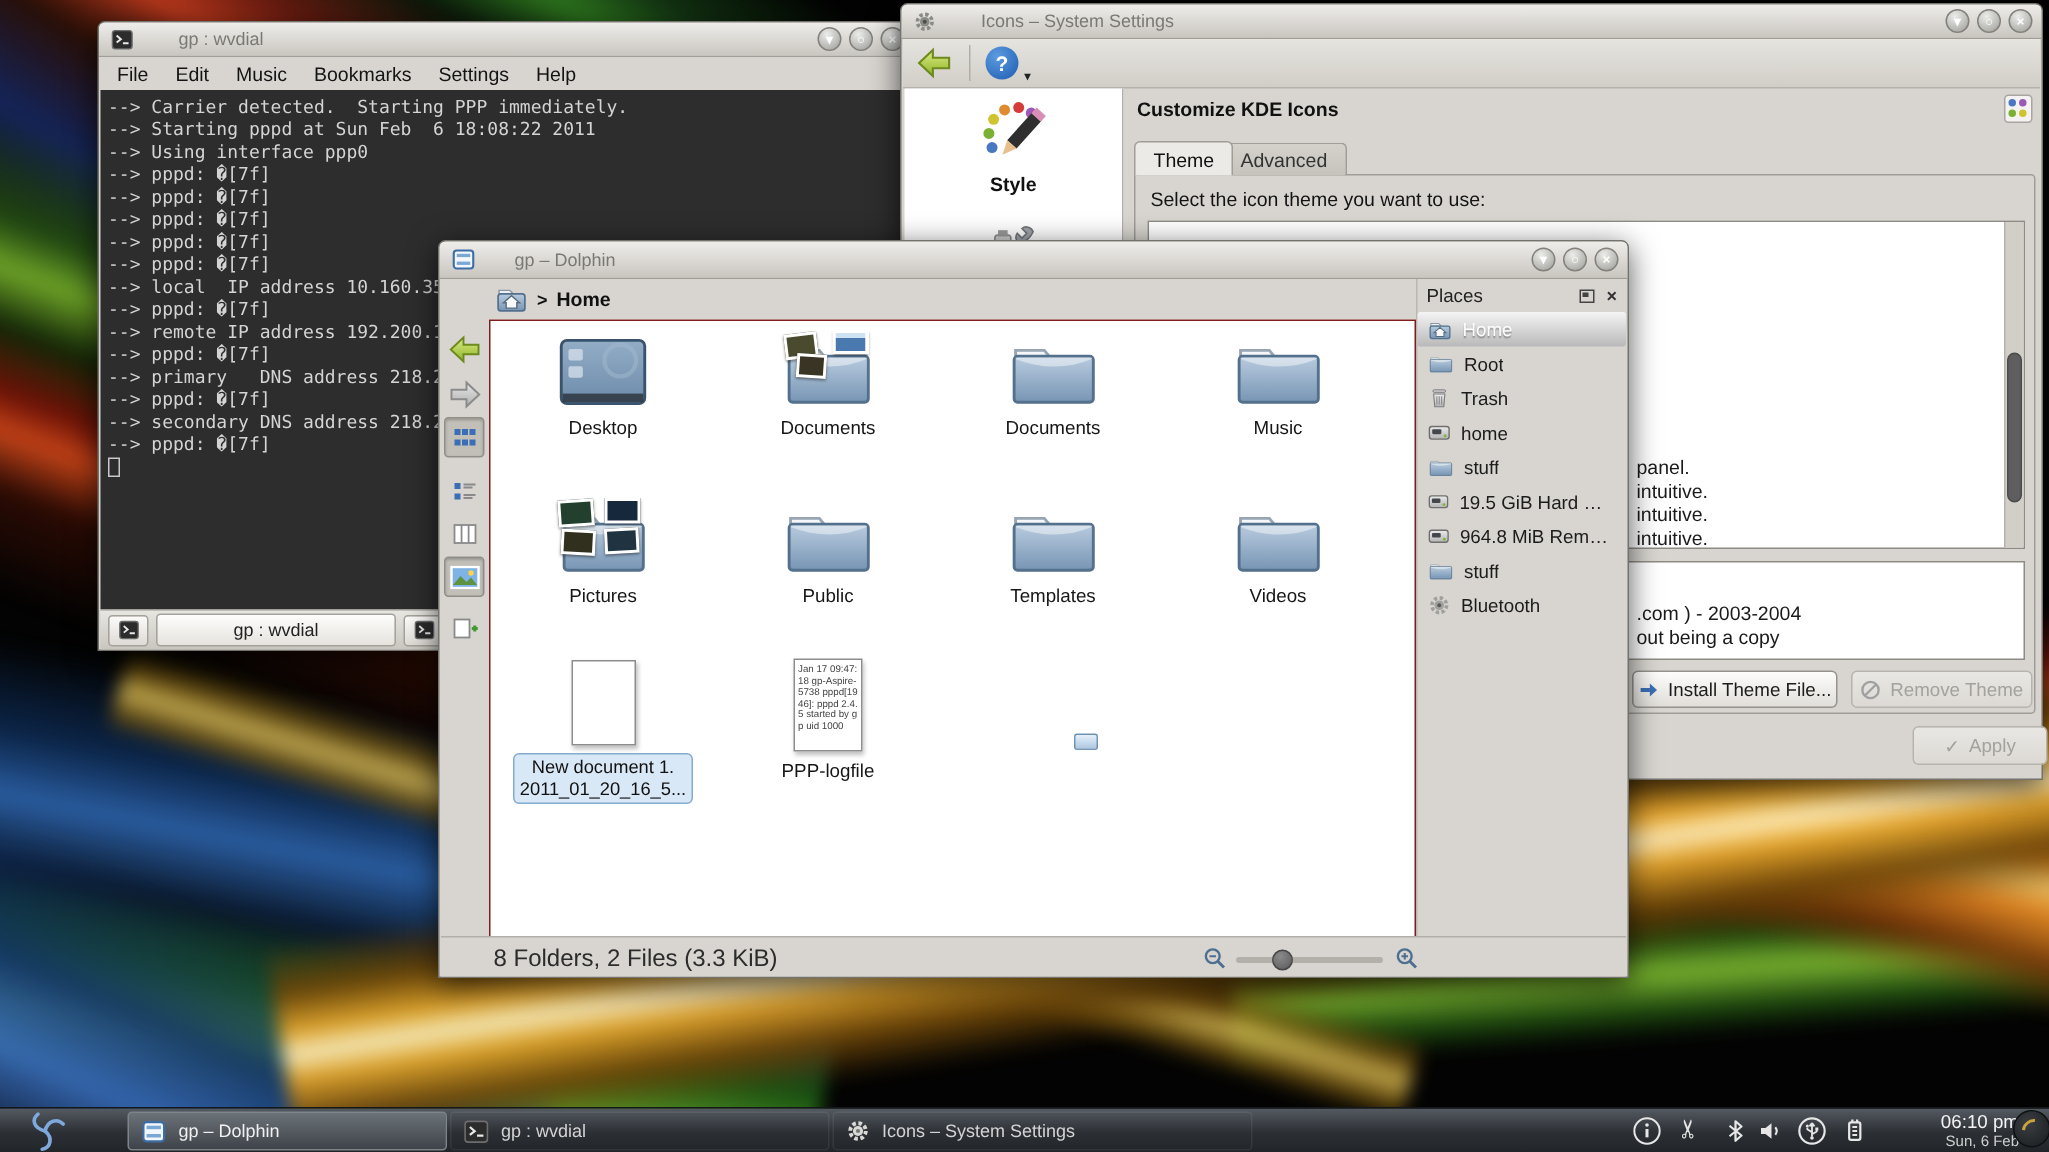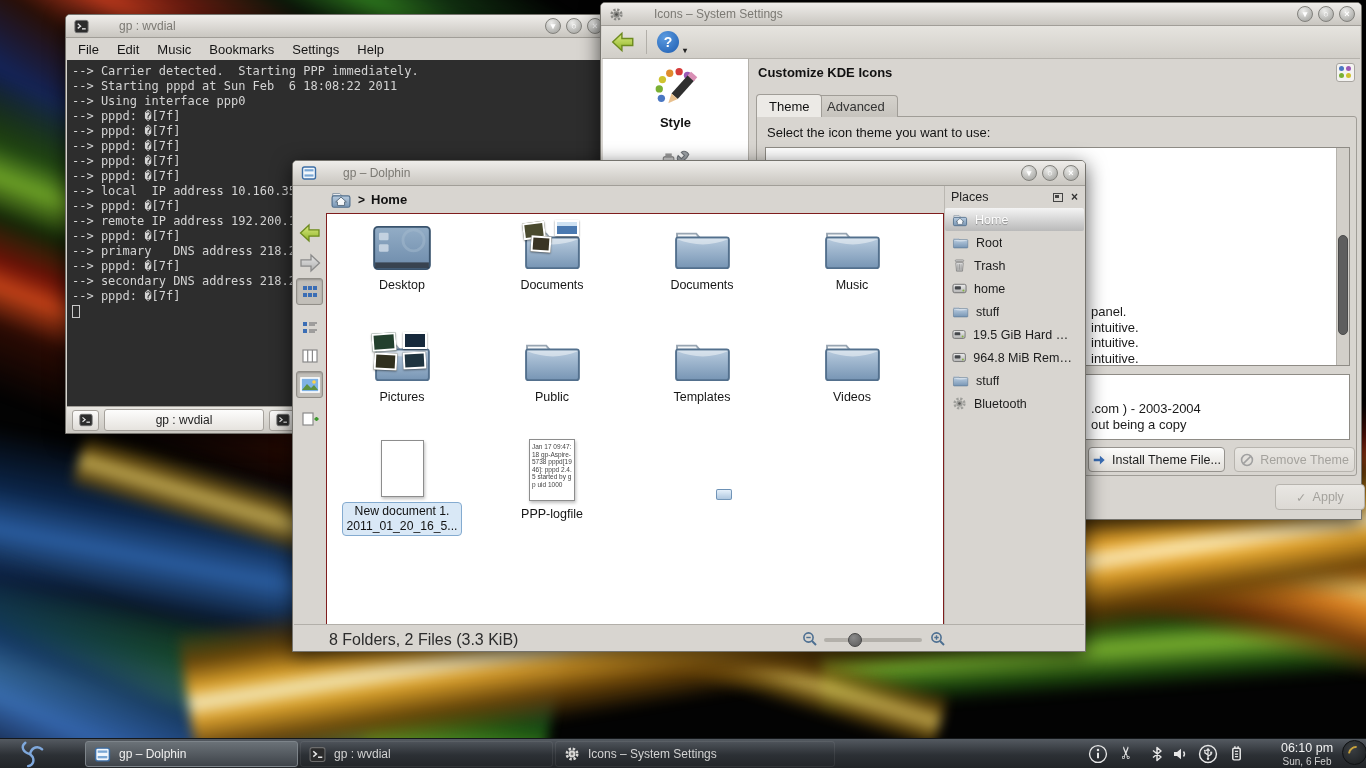--- a/index.html
+++ b/index.html
@@ -130,21 +130,21 @@
 
   
   .taskbar { position:absolute; left:0; top:738px; width:1366px; height:30px; z-index:10;
              background:linear-gradient(#545a61,#2c3035 55%,#222528); border-top:1px solid #15181b; }
   .task { position:absolute; top:2px; height:26px; display:flex; align-items:center; gap:8px;
           padding:0 8px; font-size:12px; color:#d3d3d3; border-radius:3px;
           border:1px solid rgba(255,255,255,.07); overflow:hidden; }
   .task.active { background:linear-gradient(#6b7278,#3e4349); border-color:#7d848a; color:#f0f0f0; }
   .task span { white-space:nowrap; overflow:hidden; }
   .tray-ico { position:absolute; top:5px; color:#e6e6e6; }
-  .clock { position:absolute; left:1268px; top:2px; width:78px; text-align:center; color:#f2f2f2; }
+  .clock { position:absolute; left:1268px; top:2px; width:78px; text-align:right; color:#f2f2f2; }
   .clock .tm { font-size:12.5px; line-height:15px; }
   .clock .dt { font-size:10px; line-height:11px; color:#cfcfcf; }
   .cashew { position:absolute; left:1342px; top:740px; width:25px; height:25px; border-radius:50%;
             background:radial-gradient(circle at 40% 35%, #3a3e42, #191c1e); border:1px solid #0e1012; z-index:11; }
   .cashew::after { content:""; position:absolute; left:5px; top:5px; width:12px; height:12px;
                    border-radius:50%; border:2.5px solid transparent; border-top-color:#c8a23c; transform:rotate(-40deg); }
 
   .ghost { position:absolute; width:16px; height:11px; border-radius:2px;
            background:linear-gradient(rgba(225,238,250,.85), rgba(140,175,210,.7));
            border:1px solid rgba(90,130,170,.8); z-index:9; }

